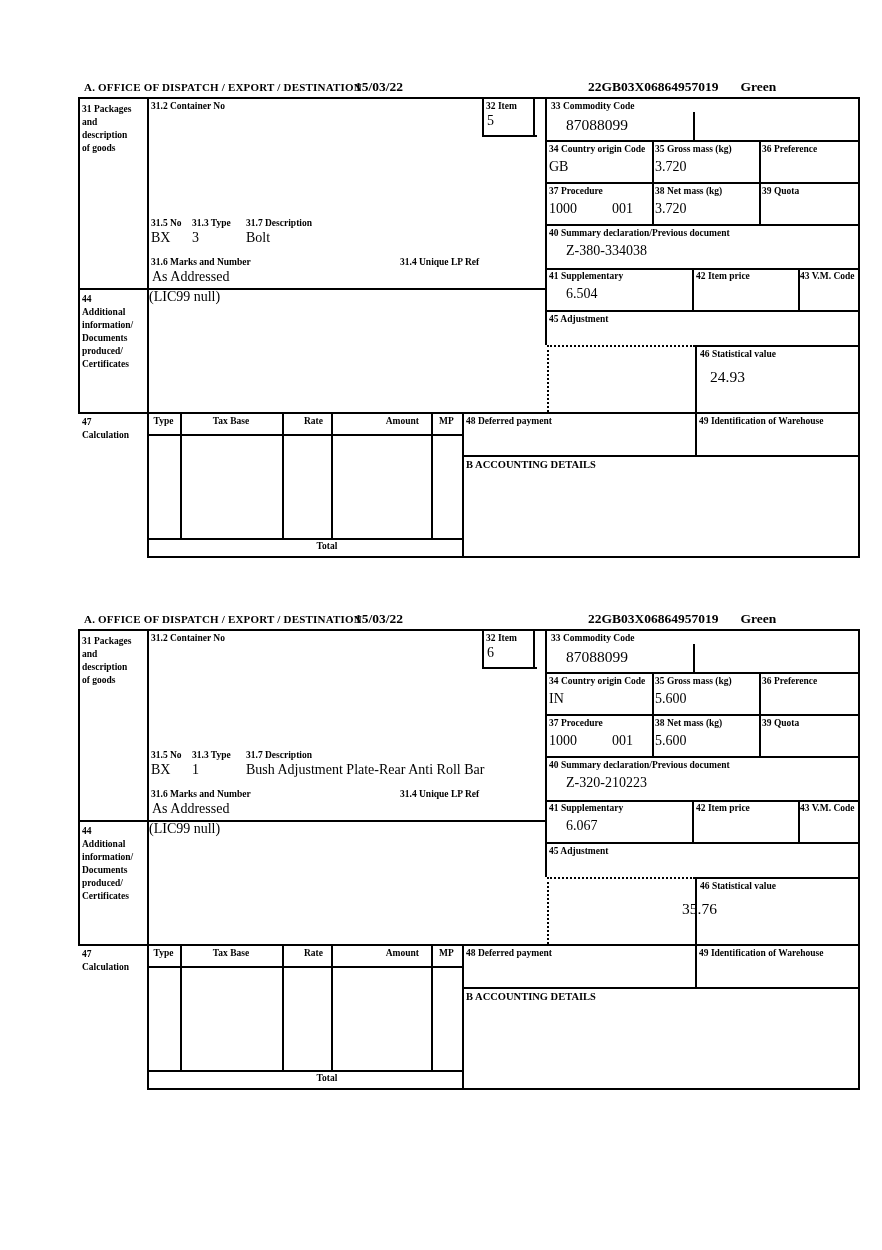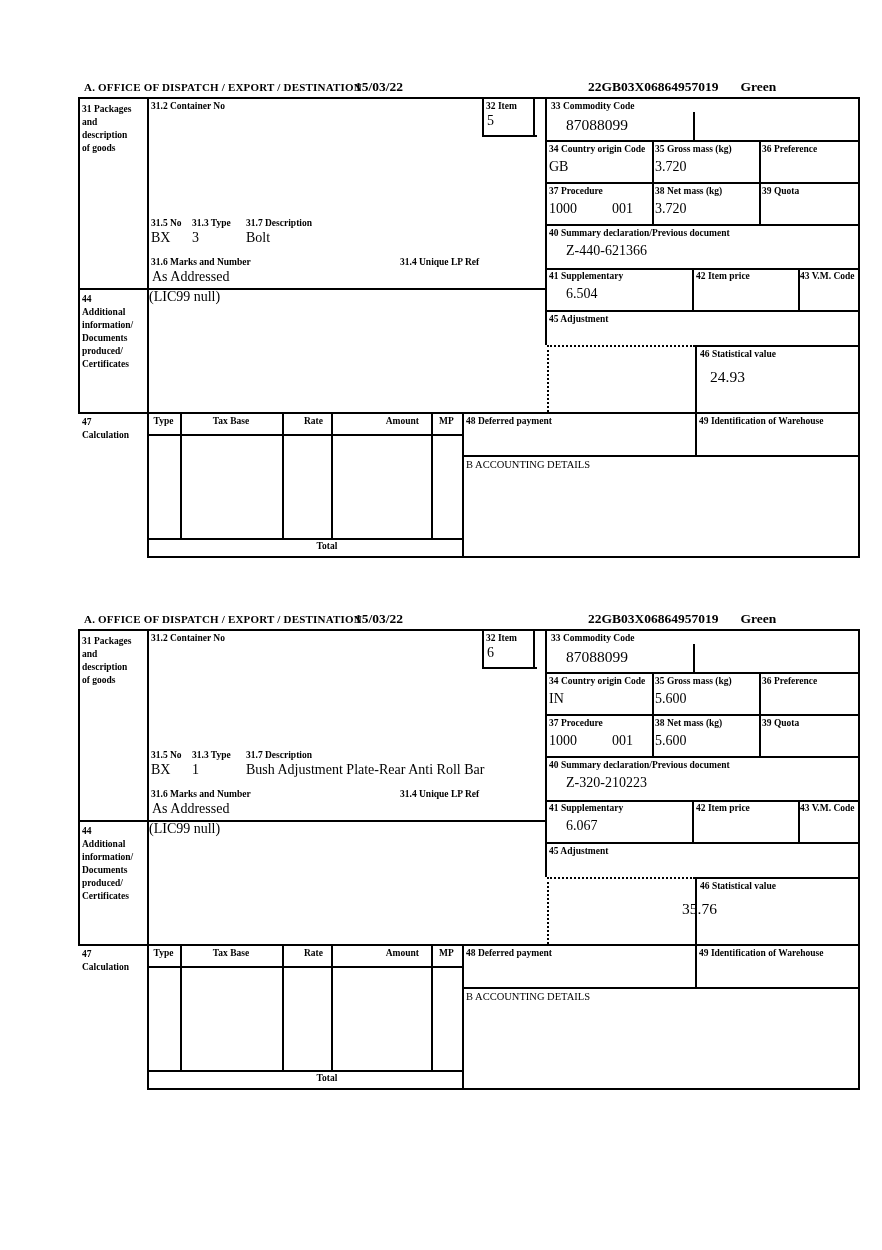--- a/index.html
+++ b/index.html
@@ -9,21 +9,21 @@
   .block *{box-sizing:border-box;}
   .ln{position:absolute;background:#000;}
   .h{height:2px;}
   .v{width:2px;}
   .doth{height:0;background:none;border-top:2px dotted #000;}
   .dotv{width:0;background:none;border-left:2px dotted #000;}
   .t{position:absolute;white-space:nowrap;}
   .hd{font-weight:bold;font-size:11px;letter-spacing:.2px;}
   .dt{font-weight:bold;font-size:13.5px;}
   .lb{font-weight:bold;font-size:9.5px;}
-  .lbB{font-weight:normal;font-size:10.5px;text-align:right;}
+  .lbB{font-weight:bold;font-size:10.5px;text-align:right;}
   .vl{font-size:14px;}
   .vs{font-size:15.5px;}
   .stack{line-height:13px;white-space:nowrap;}
   .ctr{text-align:center;}
   .rgt{text-align:right;}
 </style>
 </head>
 <body>
 
 <div class="page">
@@ -85,21 +85,21 @@
     <div class="t lb" style="left:577px;top:69px">35 Gross mass (kg)</div>
     <div class="t vl" style="left:577px;top:84px">3.720</div>
     <div class="t lb" style="left:684px;top:69px">36 Preference</div>
     <div class="t lb" style="left:471px;top:111px">37 Procedure</div>
     <div class="t vl" style="left:471px;top:126px">1000</div>
     <div class="t vl" style="left:534px;top:126px">001</div>
     <div class="t lb" style="left:577px;top:111px">38 Net mass (kg)</div>
     <div class="t vl" style="left:577px;top:126px">3.720</div>
     <div class="t lb" style="left:684px;top:111px">39 Quota</div>
     <div class="t lb" style="left:471px;top:153px">40 Summary declaration/Previous document</div>
-    <div class="t vl" style="left:488px;top:168px">Z-440-621366</div>
+    <div class="t vl" style="left:488px;top:168px">Z-380-334038</div>
     <div class="t lb" style="left:471px;top:196px">41 Supplementary</div>
     <div class="t vl" style="left:488px;top:211px">6.504</div>
     <div class="t lb" style="left:618px;top:196px">42 Item price</div>
     <div class="t lb" style="left:722px;top:196px">43 V.M. Code</div>
     <div class="t lb" style="left:471px;top:239px">45 Adjustment</div>
     <div class="t lb" style="left:622px;top:274px">46 Statistical value</div>
     <div class="t vs" style="left:632px;top:293px">24.93</div>
     <div class="t lb" style="left:73px;top:143px">31.5 No</div>
     <div class="t lb" style="left:114px;top:143px">31.3 Type</div>
     <div class="t lb" style="left:168px;top:143px">31.7 Description</div>

